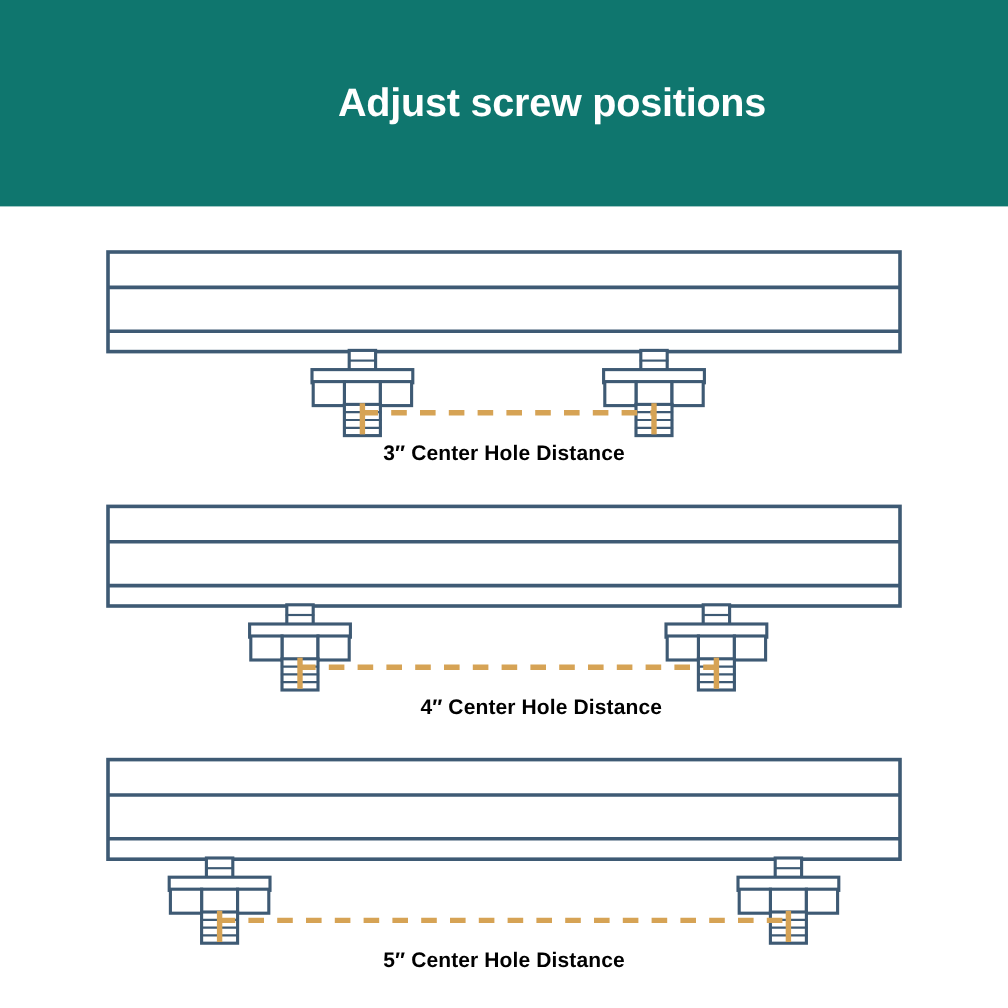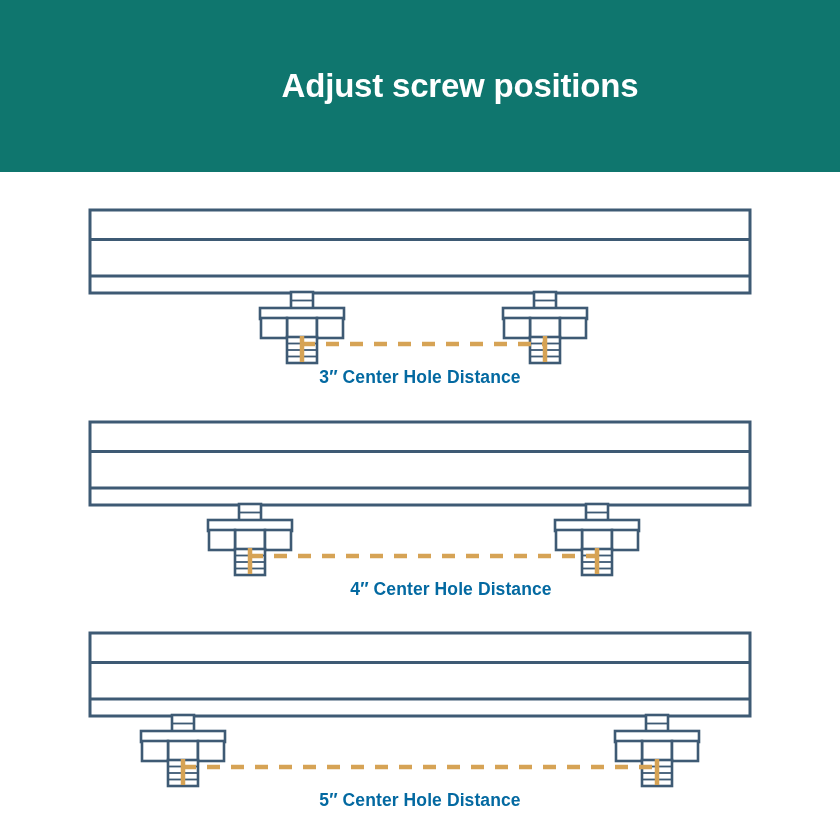--- a/index.html
+++ b/index.html
@@ -31,21 +31,21 @@
 
   
   .diagram{position:absolute;left:0;width:840px;}
   .stage{position:relative;width:840px;height:100%;}
   .svg-stage{position:absolute;left:0;top:0;}
 
   .dim-label{
     position:absolute;
     width:840px;
     text-align:center;
-    color:#0369a1;
+    color:#000000;
     font-weight:bold;
     font-size:17.5px;
     letter-spacing:0.1px;
     white-space:nowrap;
   }
 </style>
 </head>
 <body>
 
 <div id="page">

